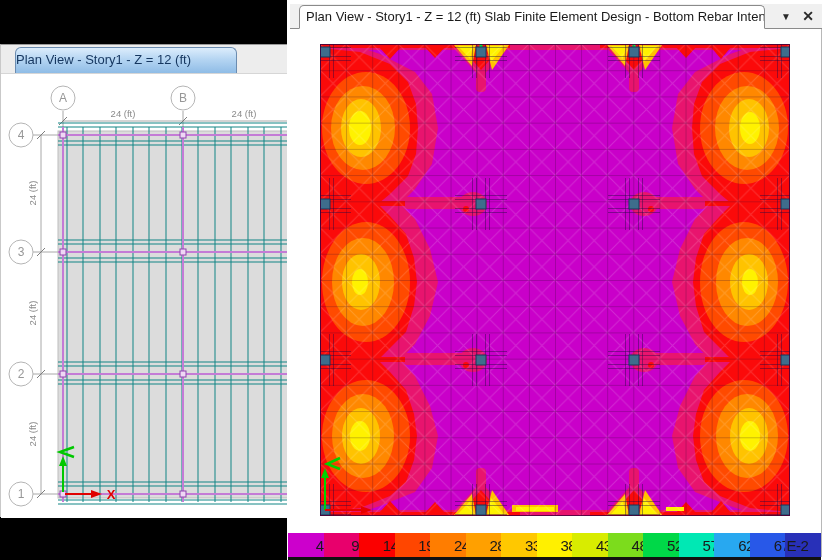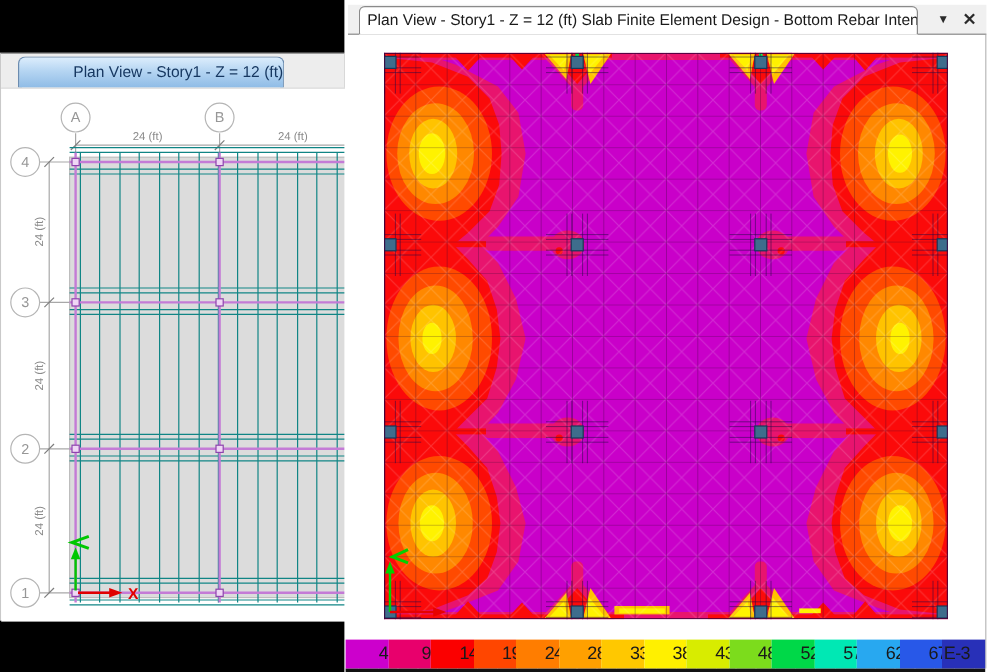--- a/index.html
+++ b/index.html
@@ -15,21 +15,21 @@
     box-sizing:border-box;
   }
   .win-left .tabstrip{
     position:absolute;left:0;top:0;right:0;height:29px;background:#ededed;
     border-bottom:1px solid #d6d6d6;box-sizing:border-box;
   }
   .tab-blue{
     position:absolute;left:14px;top:2px;width:222px;height:26px;box-sizing:border-box;
     border:1px solid #6b8cb0;border-bottom:none;border-radius:6px 6px 0 0;
     background:linear-gradient(#dcedfc,#b5d5f2 45%,#8fbce6);
-    color:#15365f;font-size:13px;line-height:24px;text-align:right;
+    color:#15365f;font-size:13px;line-height:24px;text-align:left;
     white-space:nowrap;overflow:hidden;
   }
   .planwrap{position:absolute;left:0;top:29px;width:287px;height:444px;background:#fff;}
   
   .win-right{
     position:absolute;left:287px;top:0;width:538px;height:560px;background:#fff;
   }
   .win-right .tabstrip{
     position:absolute;left:3px;top:4px;right:3px;height:25px;background:#f0f0f0;
     border-bottom:1px solid #8a8a8a;box-sizing:border-box;
@@ -368,16 +368,16 @@
       <div class="lcell" style="background: rgb(0, 232, 180);">
         <span class="llab">576</span>
       </div>
       <div class="lcell" style="background: rgb(40, 168, 240);">
         <span class="llab">624</span>
       </div>
       <div class="lcell" style="background: rgb(40, 88, 232);">
         <span class="llab">672</span>
       </div>
       <div class="lcell" style="background: rgb(40, 48, 184);">
-        <span class="llab lunit">E-3</span>
+        <span class="llab lunit">E-2</span>
       </div>
     </div>
 </div>
 
 </body></html>

